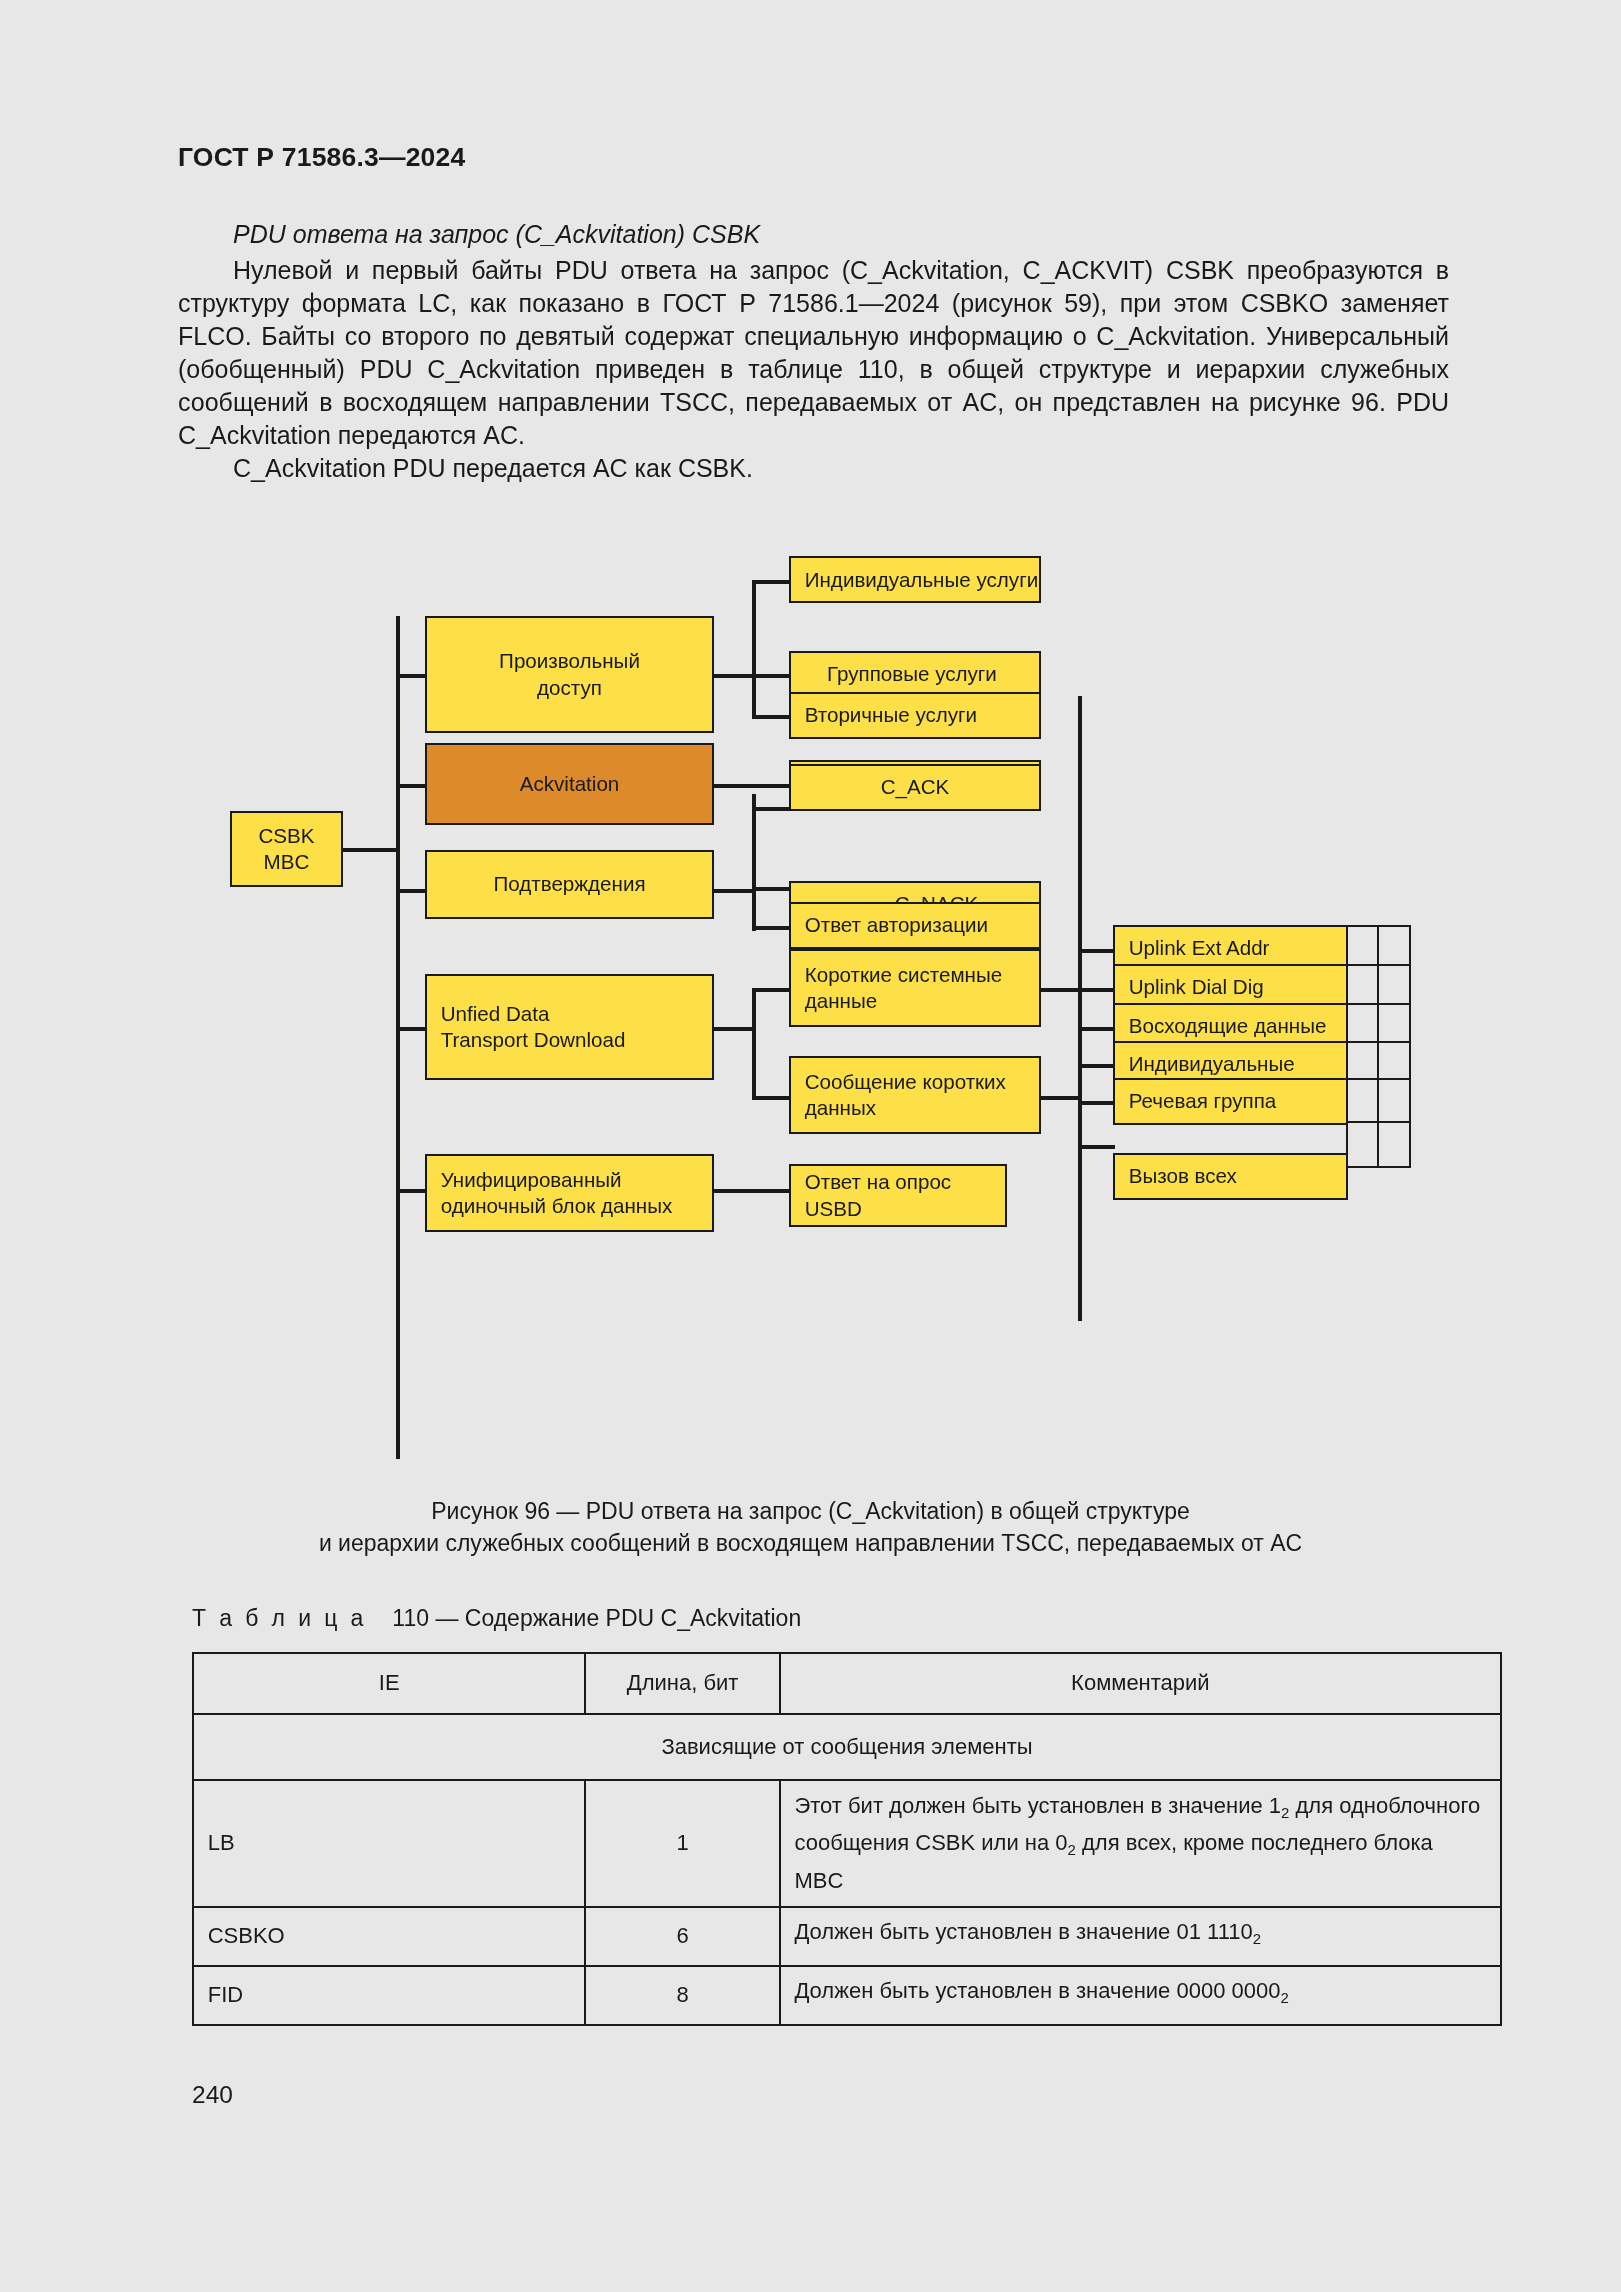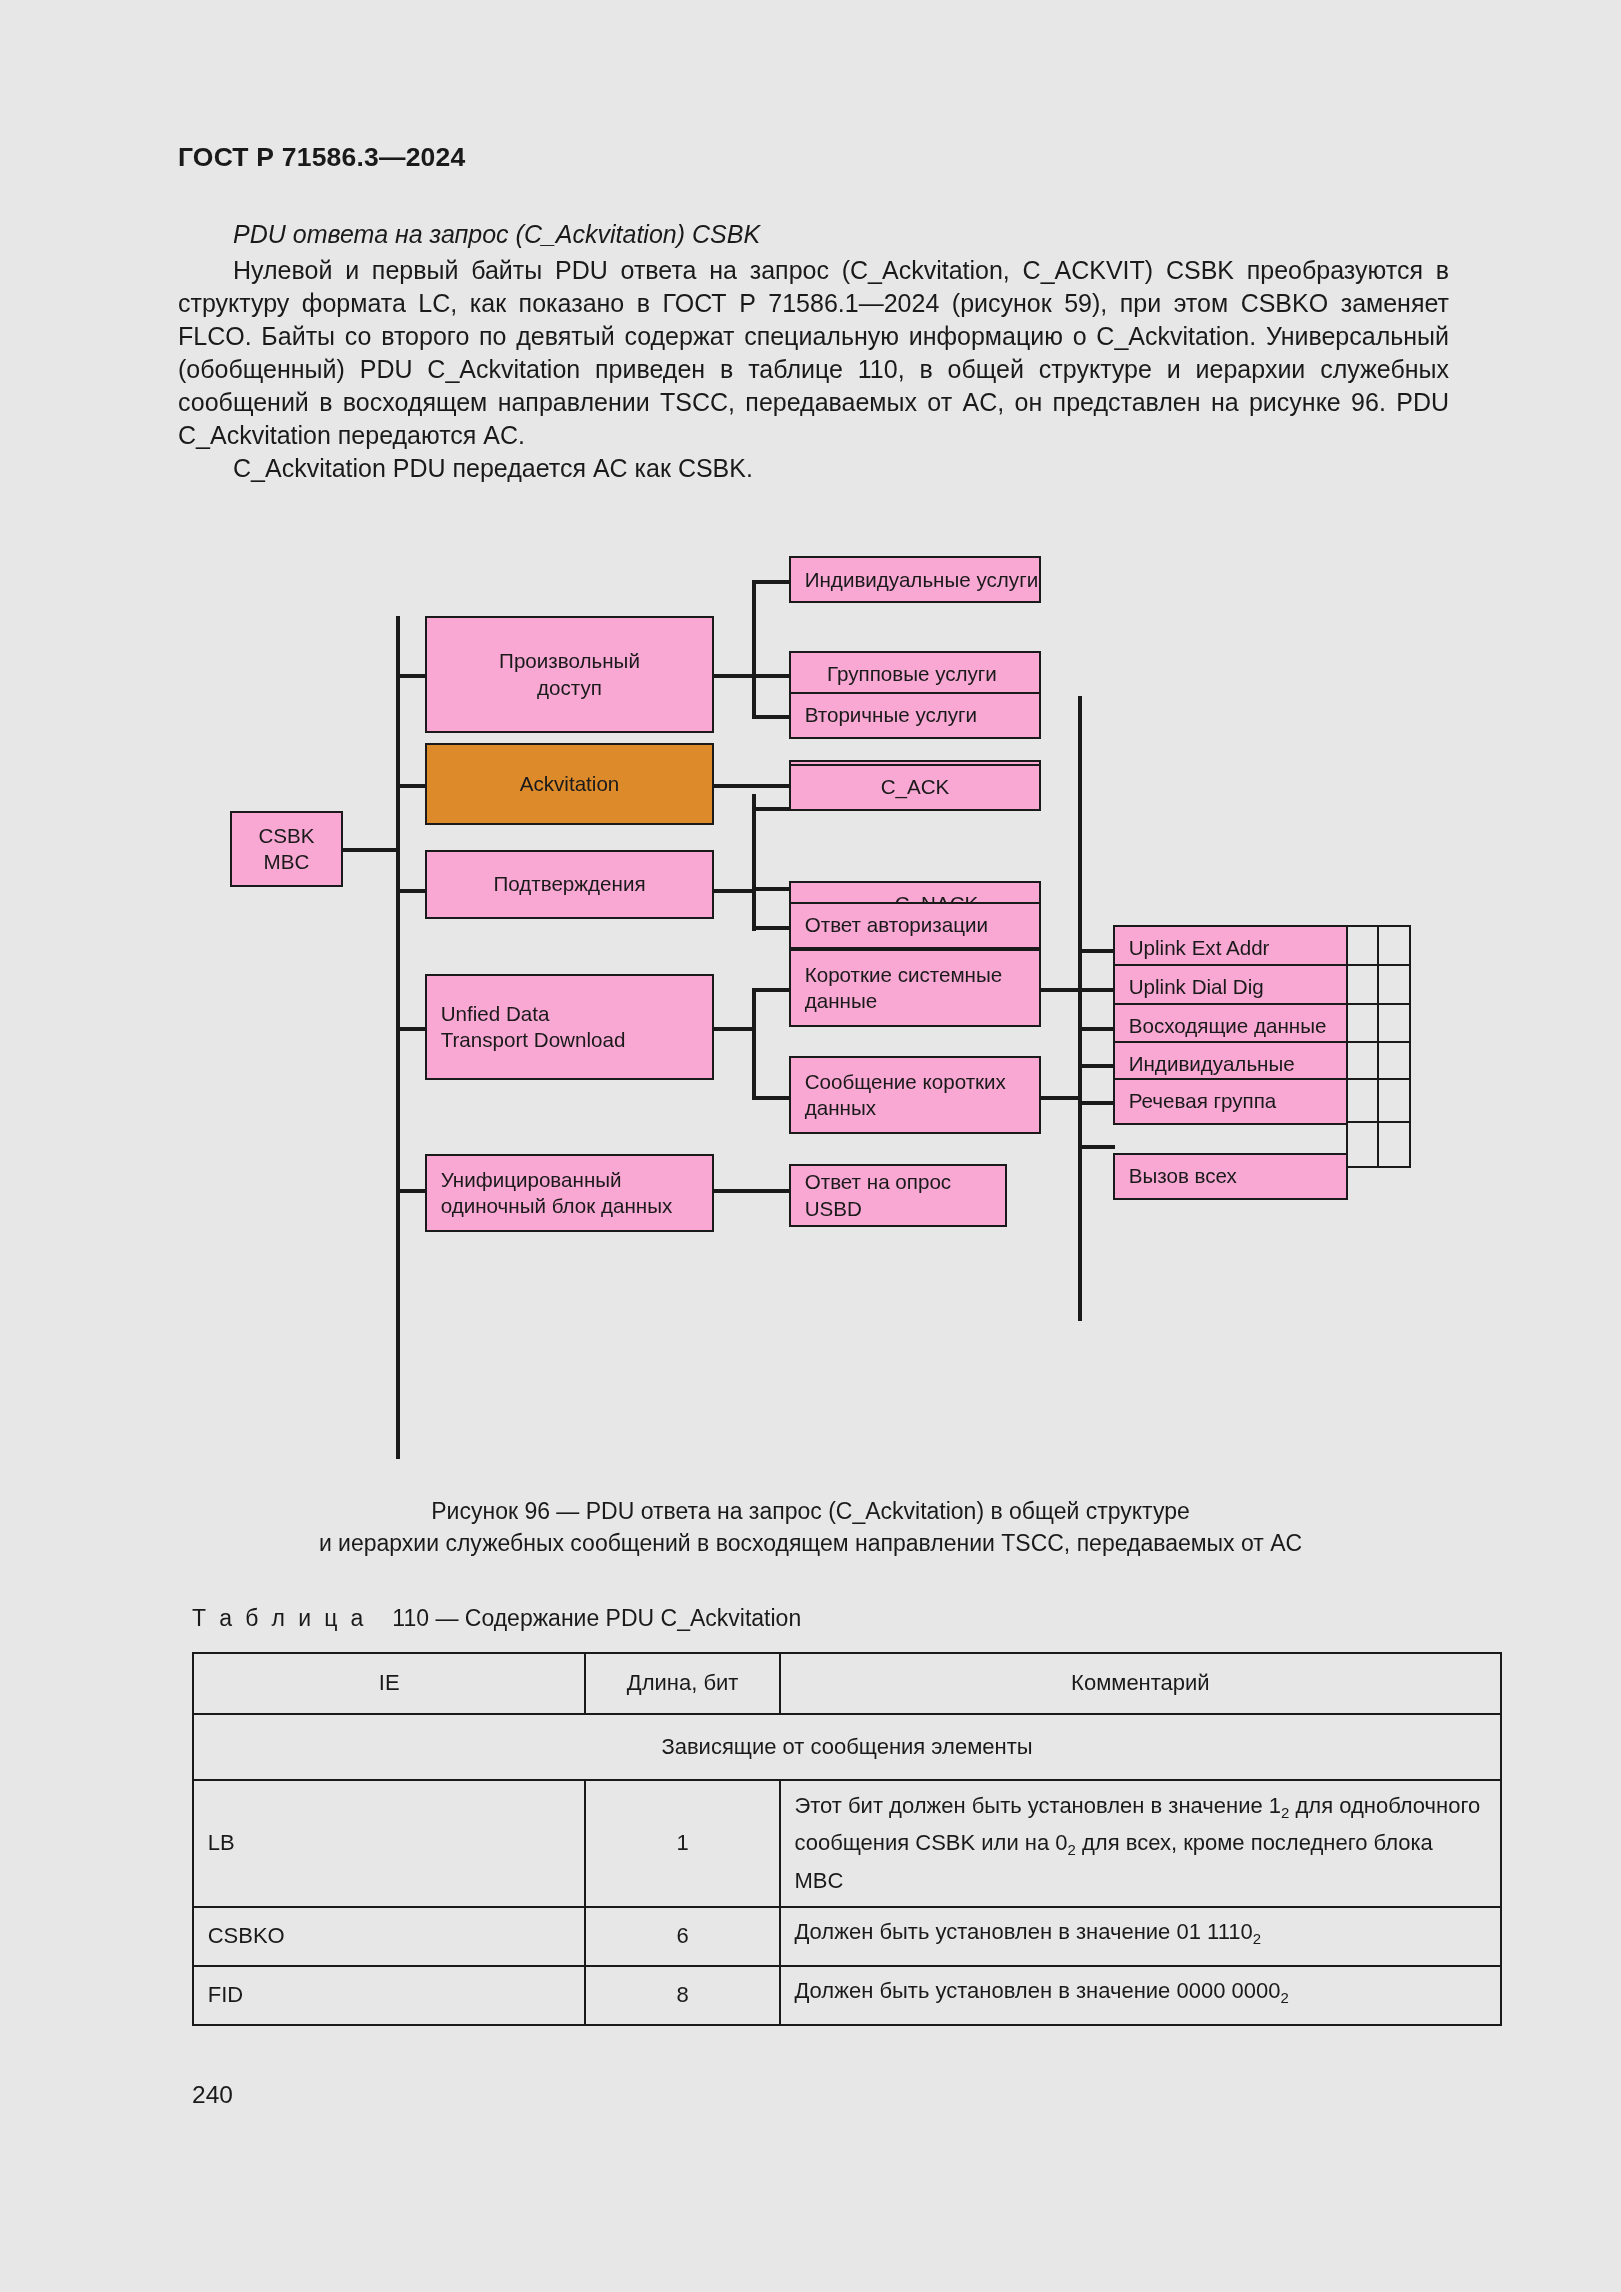--- a/index.html
+++ b/index.html
@@ -59,21 +59,21 @@
     position: absolute;
     left: 0px;
     top: 529px;
     width: 1621px;
     height: 961px;
   }
   .dbox {
     position: absolute;
     box-sizing: border-box;
     border: 2.9px solid #1a1a1a;
-    background: #f9a8d4;
+    background: #fde047;
     font-size: 20.6px;
     line-height: 26.5px;
     display: flex;
     align-items: center;
     color: #1a1a1a;
   }
   .dbox.center { justify-content: center; text-align: center; }
   .dbox.left { justify-content: flex-start; padding-left: 13.7px; text-align: left; }
   .dbox .lbl { display: block; white-space: pre-line; }
   .dbox.highlight { background: #dd8a2b; }

